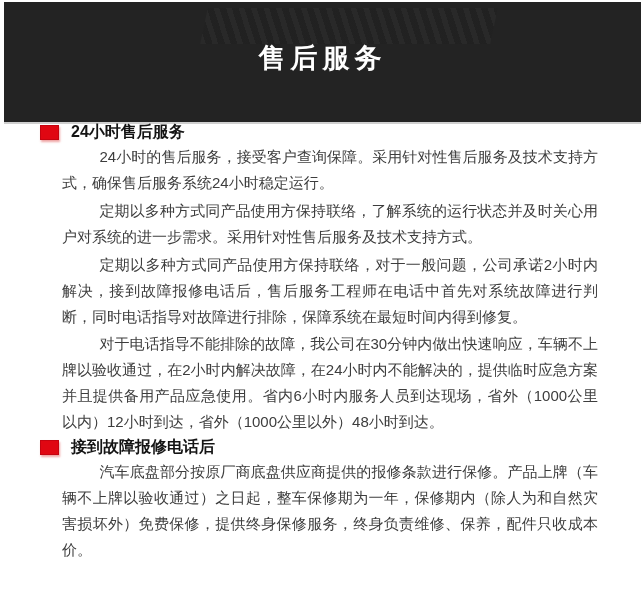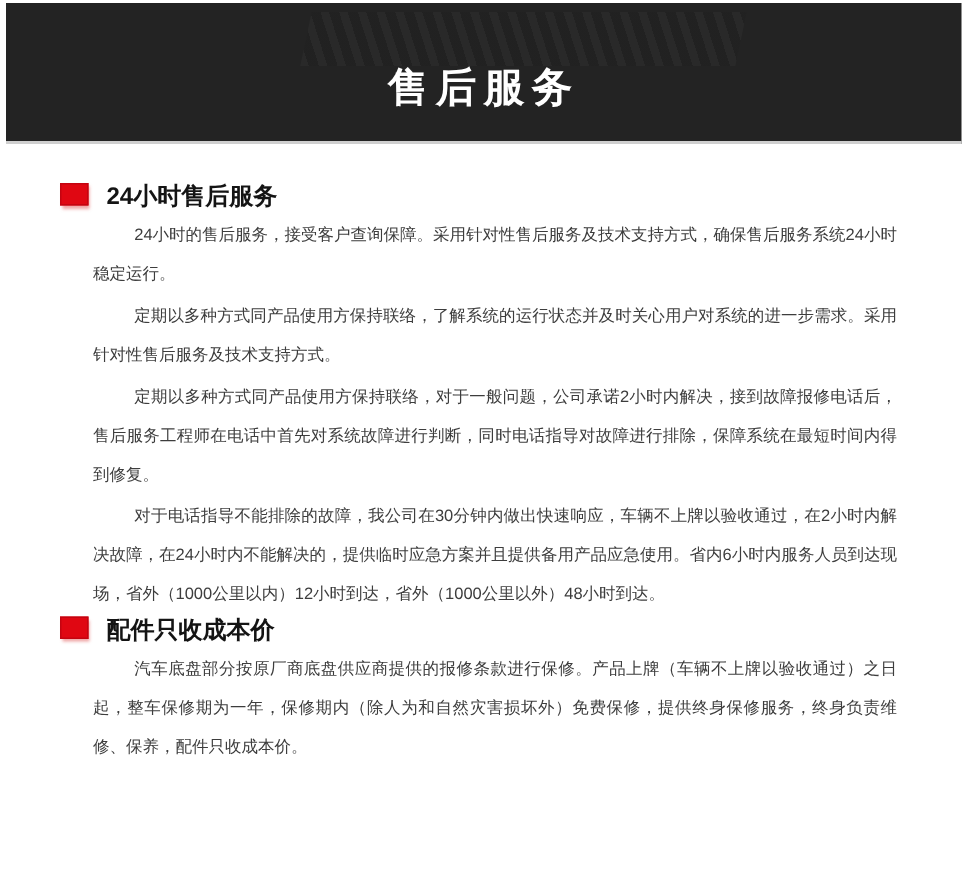--- a/index.html
+++ b/index.html
@@ -11,21 +11,21 @@
     background: #ffffff;
     overflow: hidden;
     font-family: "Liberation Sans", sans-serif;
   }
   
   .header {
     position: absolute;
     top: 2px;
     left: 4px;
     right: 2px;
-    height: 94px;
+    height: 122px;
     background: #232323;
     border-bottom: 2px solid #cfcfcf;
   }
   .watermark {
     position: absolute;
     left: 200px;
     top: 6px;
     width: 290px;
     height: 36px;
     background: repeating-linear-gradient(
@@ -52,21 +52,21 @@
     position: absolute;
     top: 98px;
     left: 0;
     right: 0;
     bottom: 0;
     padding: 24px 45px 0 40px;
   }
   .sec + .sec { margin-top: 2px; }
   .sec-head {
     display: flex;
-    align-items: flex-start;
+    align-items: center;
     gap: 12px;
     height: 20px;
     margin-bottom: 2px;
   }
   .bullet {
     flex: 0 0 auto;
     width: 19px;
     height: 15px;
     background: #e00712;
     border: 1px solid #c40410;
@@ -74,21 +74,21 @@
   }
   .sec-title {
     margin: 0;
     font-size: 16px;
     line-height: 20px;
     font-weight: bold;
     color: #141414;
   }
   .para {
     margin: 1px 0 1px 22px;
-    font-size: 11px;
+    font-size: 15px;
     line-height: 26px;
     color: #3d3d3d;
     text-align: justify;
     text-indent: 2.5em;
   }
 </style>
 </head>
 <body>
 
 <div class="page">
@@ -113,19 +113,19 @@
     </section>
 
     <section class="sec">
       <p class="para">定期以多种方式同产品使用方保持联络，对于一般问题，公司承诺2小时内解决，接到故障报修电话后，售后服务工程师在电话中首先对系统故障进行判断，同时电话指导对故障进行排除，保障系统在最短时间内得到修复。</p>
       <p class="para">对于电话指导不能排除的故障，我公司在30分钟内做出快速响应，车辆不上牌以验收通过，在2小时内解决故障，在24小时内不能解决的，提供临时应急方案并且提供备用产品应急使用。省内6小时内服务人员到达现场，省外（1000公里以内）12小时到达，省外（1000公里以外）48小时到达。</p>
     </section>
 
     <section class="sec">
       <div class="sec-head">
         <span class="bullet"></span>
-        <h2 class="sec-title">配件只收成本价</h2>
+        <h2 class="sec-title">接到故障报修电话后</h2>
       </div>
       <p class="para">汽车底盘部分按原厂商底盘供应商提供的报修条款进行保修。产品上牌（车辆不上牌以验收通过）之日起，整车保修期为一年，保修期内（除人为和自然灾害损坏外）免费保修，提供终身保修服务，终身负责维修、保养，配件只收成本价。</p>
     </section>
 
   </div>
 </div>
 
 </body></html>

